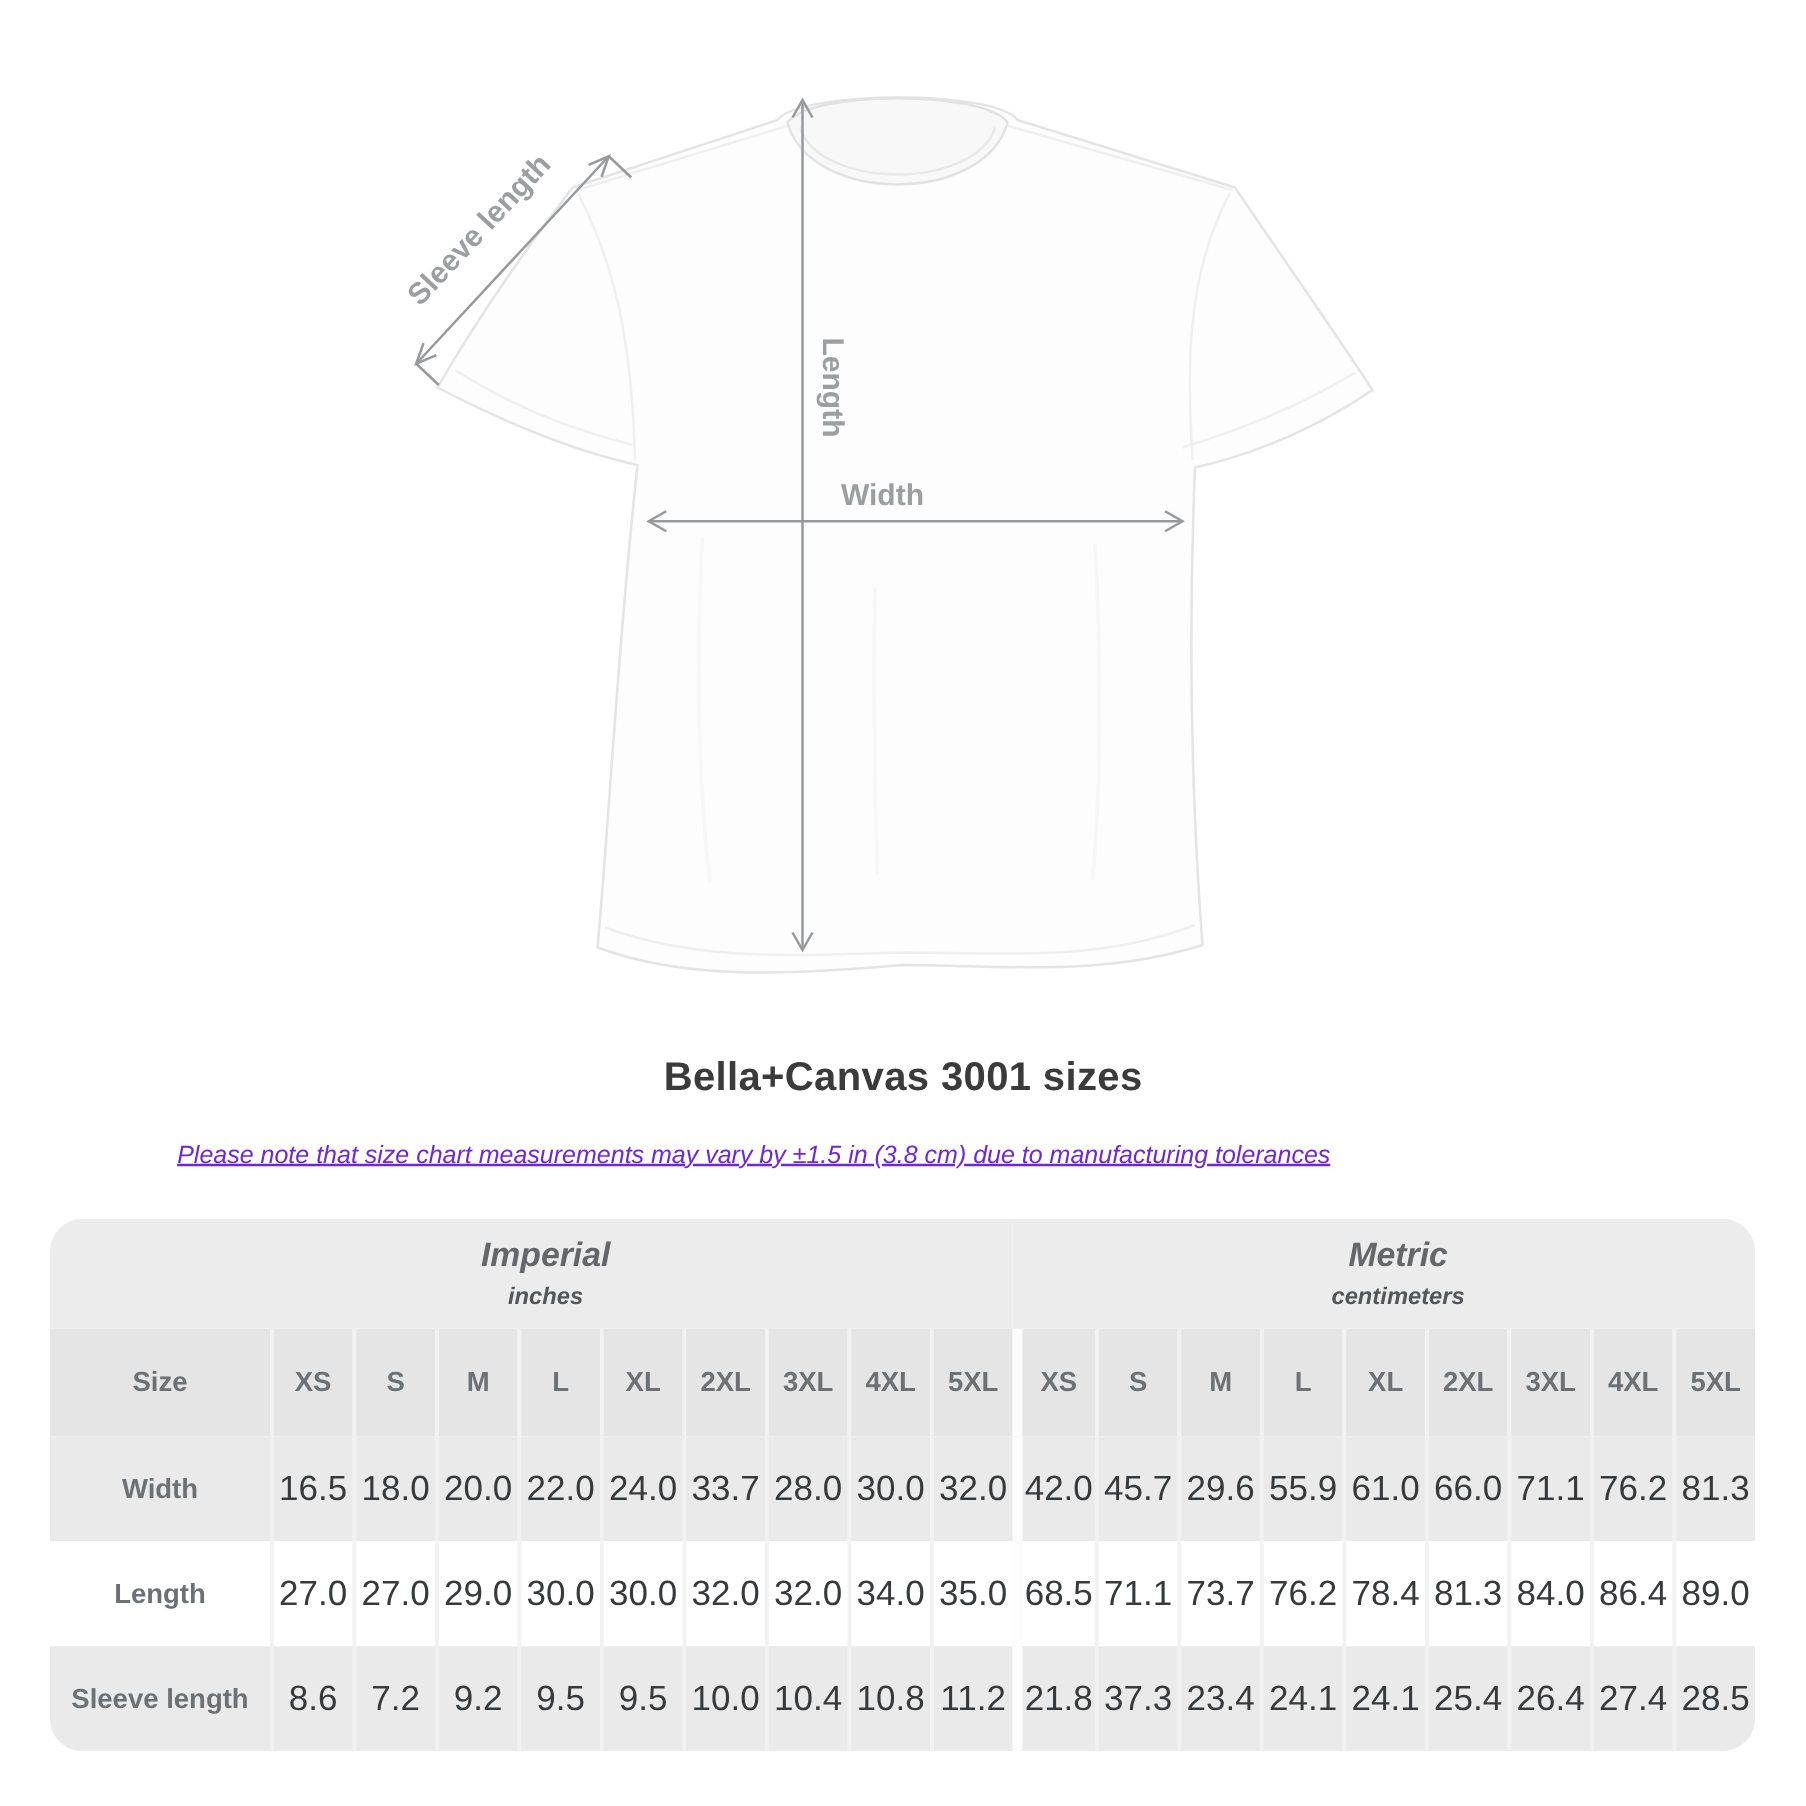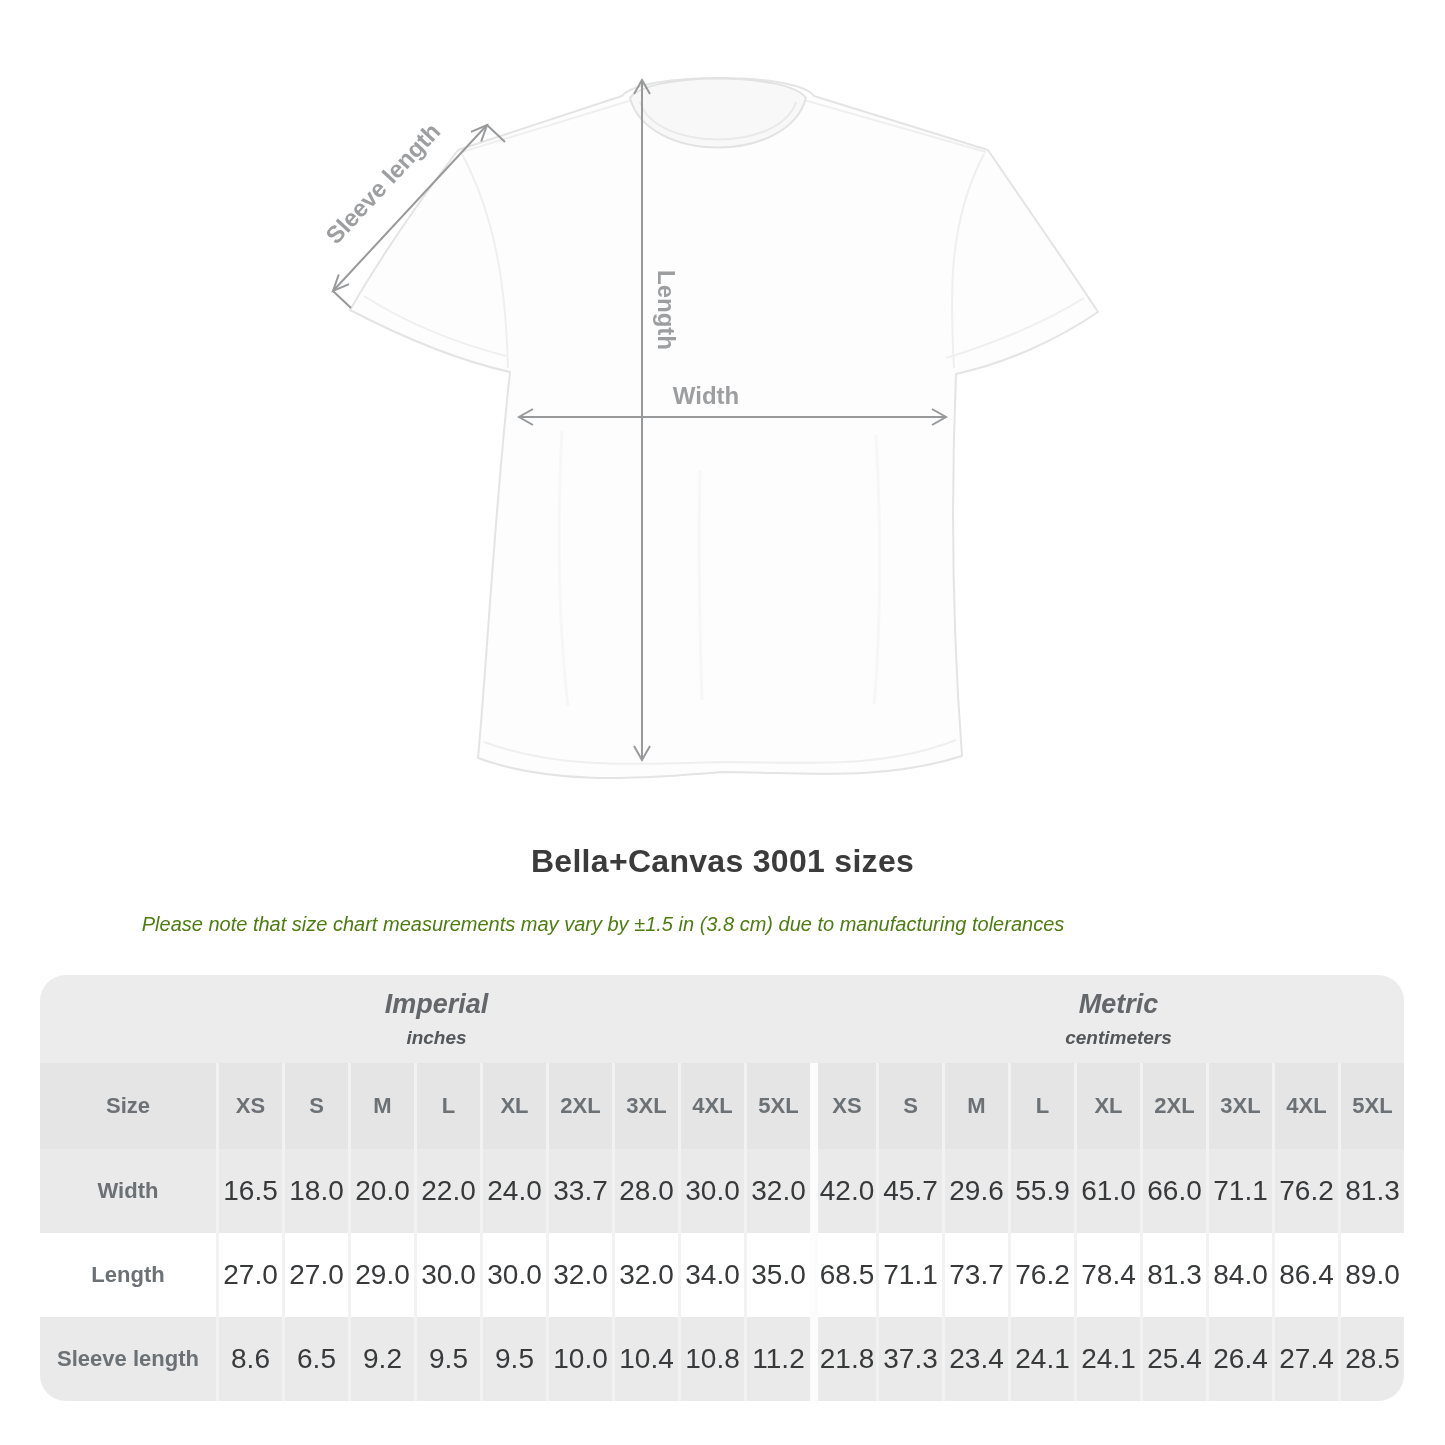--- a/index.html
+++ b/index.html
@@ -2,21 +2,21 @@
 <html><head>
 <meta charset="utf-8">
 <style>
   html,body{margin:0;padding:0;background:#ffffff;}
   .stage{position:relative;width:1445px;height:1445px;background:#ffffff;
          font-family:"Liberation Sans",sans-serif;overflow:hidden;}
   .fig{position:absolute;left:0;top:0;}
   .page-title{position:absolute;left:0;top:843px;width:1445px;text-align:center;
               font-size:32px;font-weight:bold;color:#3b3b3b;margin:0;letter-spacing:0.3px;}
   .page-sub{position:absolute;left:0;top:913px;width:1206px;text-align:center;
-            font-size:20px;font-style:italic;color:#4d7c0f;margin:0;}
+            font-size:20px;font-style:italic;color:#6d28d9;margin:0;text-decoration:underline;}
   .table-wrap{position:absolute;left:40px;top:975px;width:1364px;border-radius:26px;overflow:hidden;}
   table.size-table{width:1364px;border-collapse:separate;border-spacing:0;table-layout:fixed;}
   .size-table col.lab{width:176px;}
   .size-table th,.size-table td{padding:0;text-align:center;vertical-align:middle;}
   tr.band th{height:88px;background:#ececec;padding-left:23px;}
   .uname{font-size:27px;font-weight:bold;font-style:italic;color:#63666a;line-height:1;}
   .usub{font-size:19px;font-style:italic;color:#54575a;margin-top:10px;line-height:1;}
   tr.szr th,tr.szr td{height:86px;background:#e5e5e5;}
   tr.vr th,tr.vr td{height:84px;}
   tr.stripe th,tr.stripe td{background:#eaeaea;}
@@ -166,21 +166,21 @@
           <td class="val sep">76.2</td>
           <td class="val sep">78.4</td>
           <td class="val sep">81.3</td>
           <td class="val sep">84.0</td>
           <td class="val sep">86.4</td>
           <td class="val sep">89.0</td>
         </tr>
         <tr class="vr stripe">
           <th class="hd">Sleeve length</th>
           <td class="val sep">8.6</td>
-          <td class="val sep">6.5</td>
+          <td class="val sep">7.2</td>
           <td class="val sep">9.2</td>
           <td class="val sep">9.5</td>
           <td class="val sep">9.5</td>
           <td class="val sep">10.0</td>
           <td class="val sep">10.4</td>
           <td class="val sep">10.8</td>
           <td class="val sep">11.2</td>
           <td class="val gs">21.8</td>
           <td class="val sep">37.3</td>
           <td class="val sep">23.4</td>

